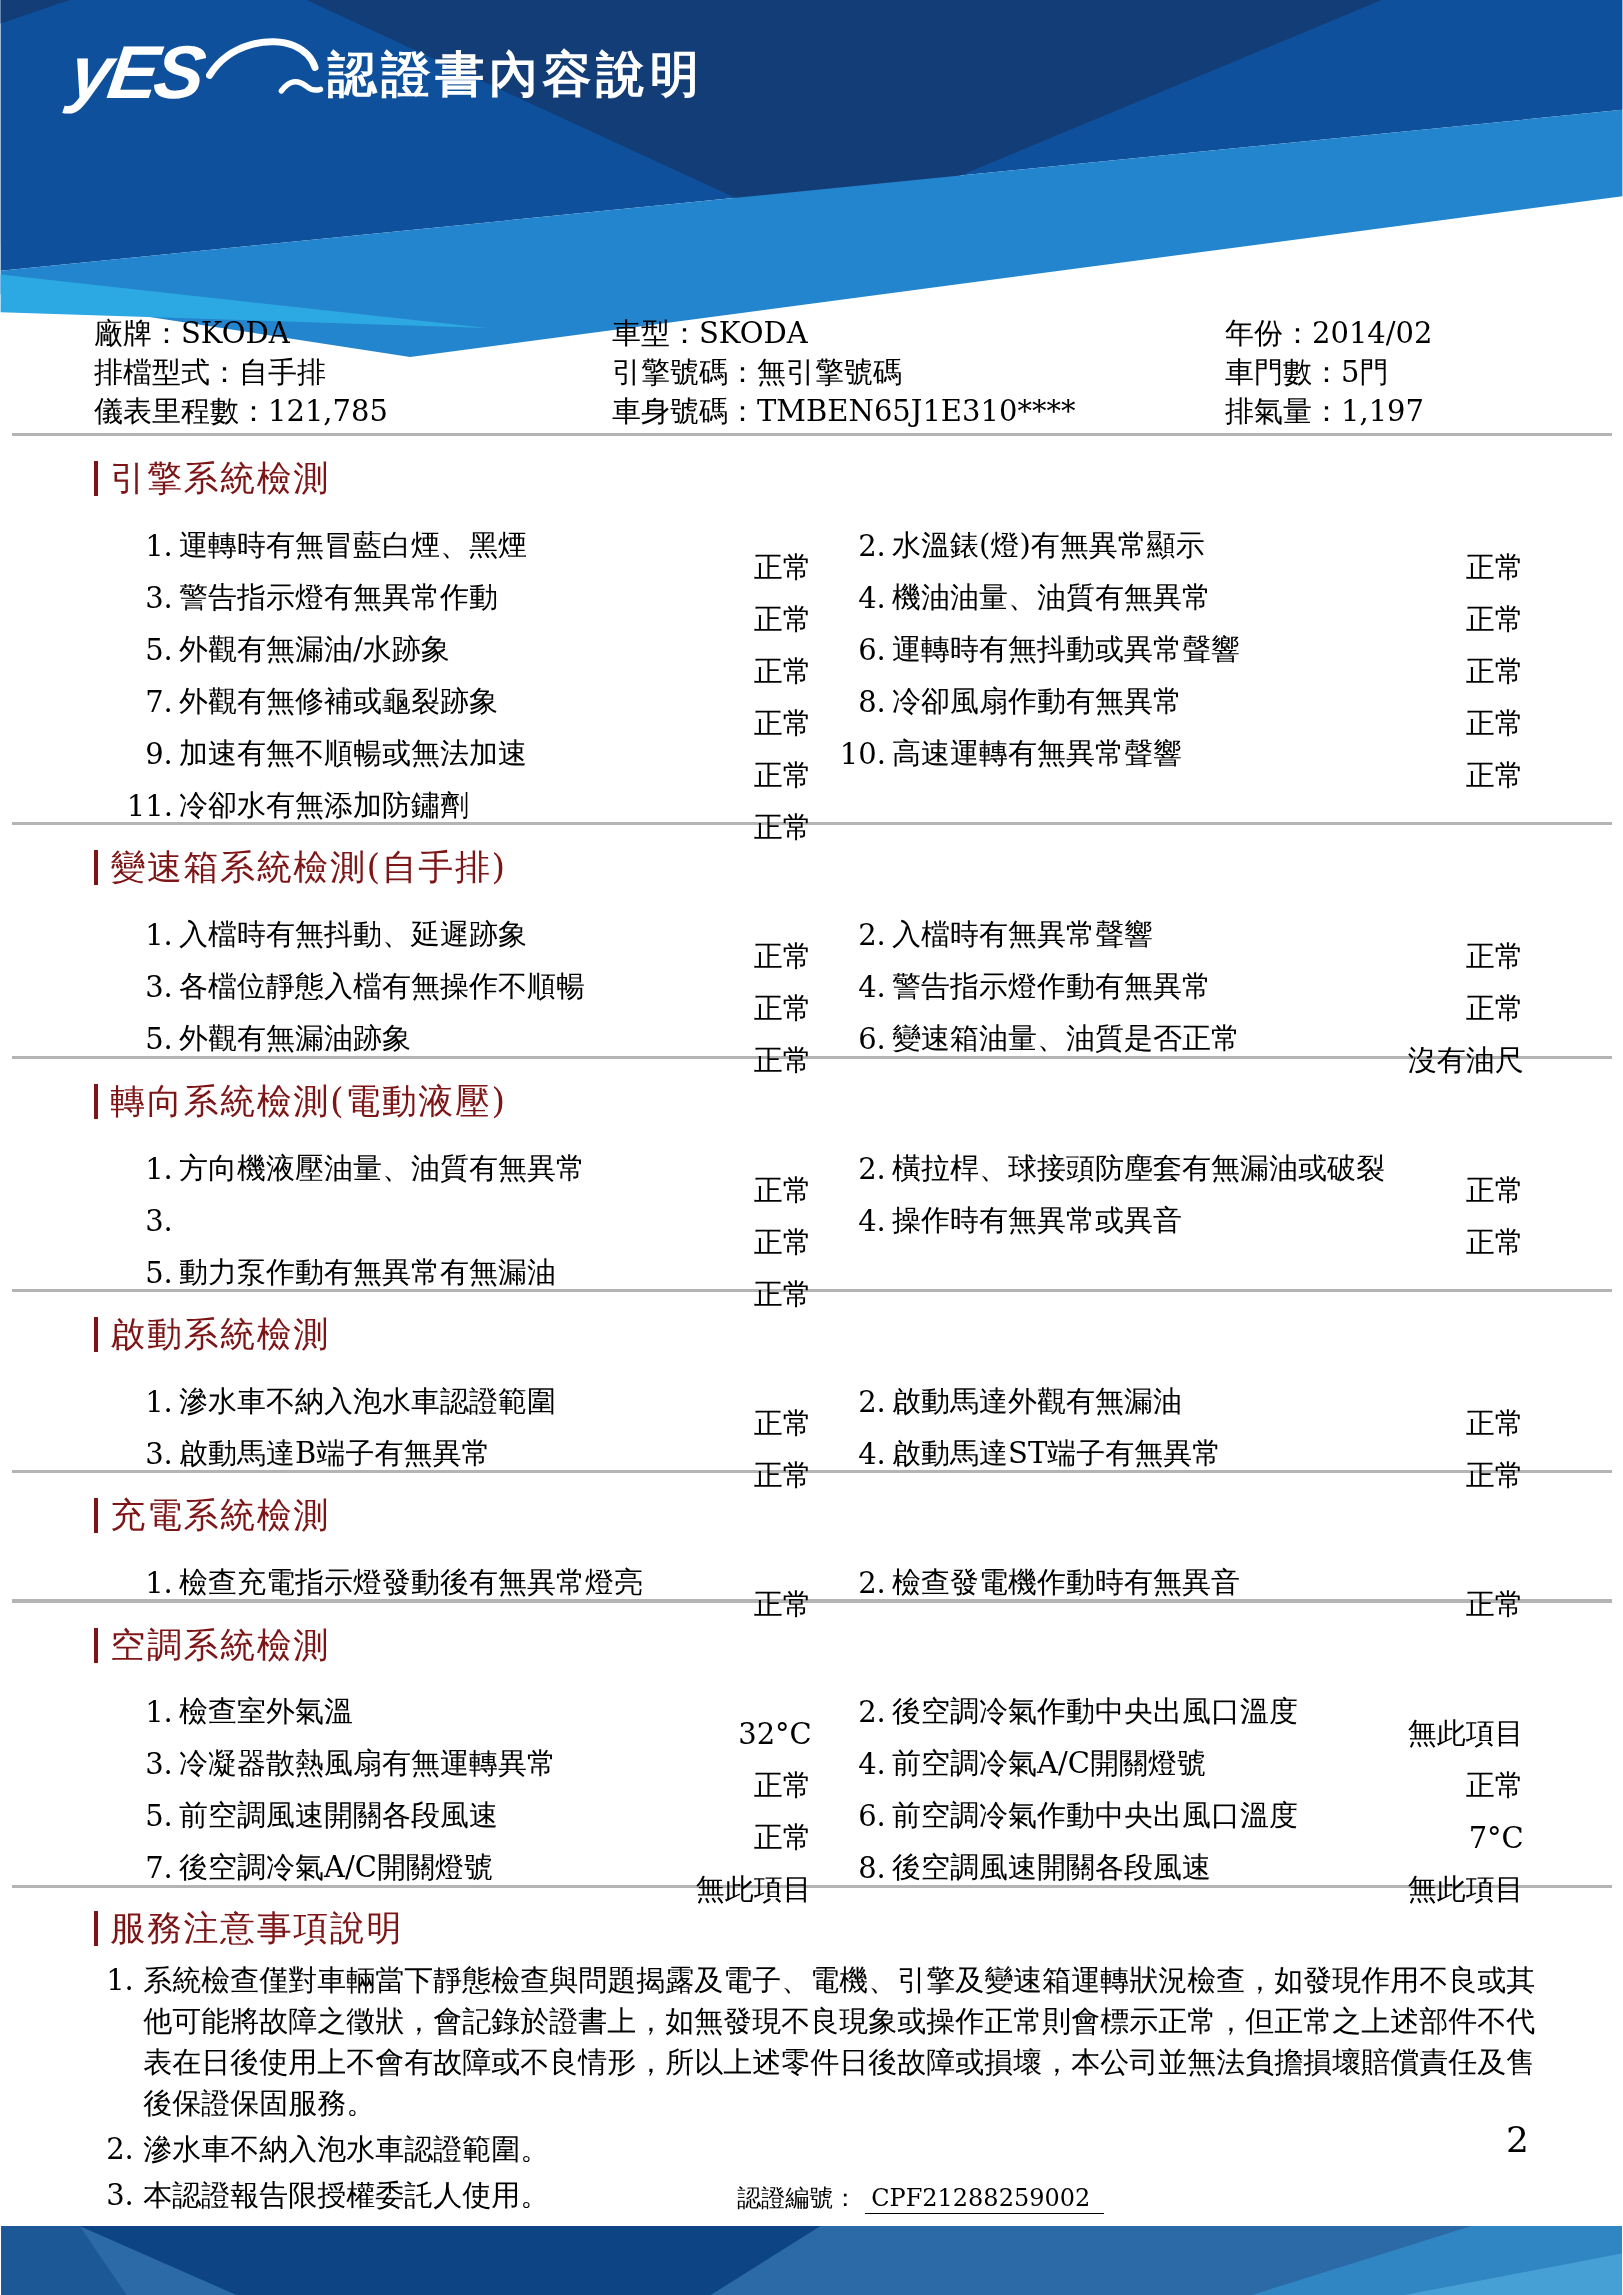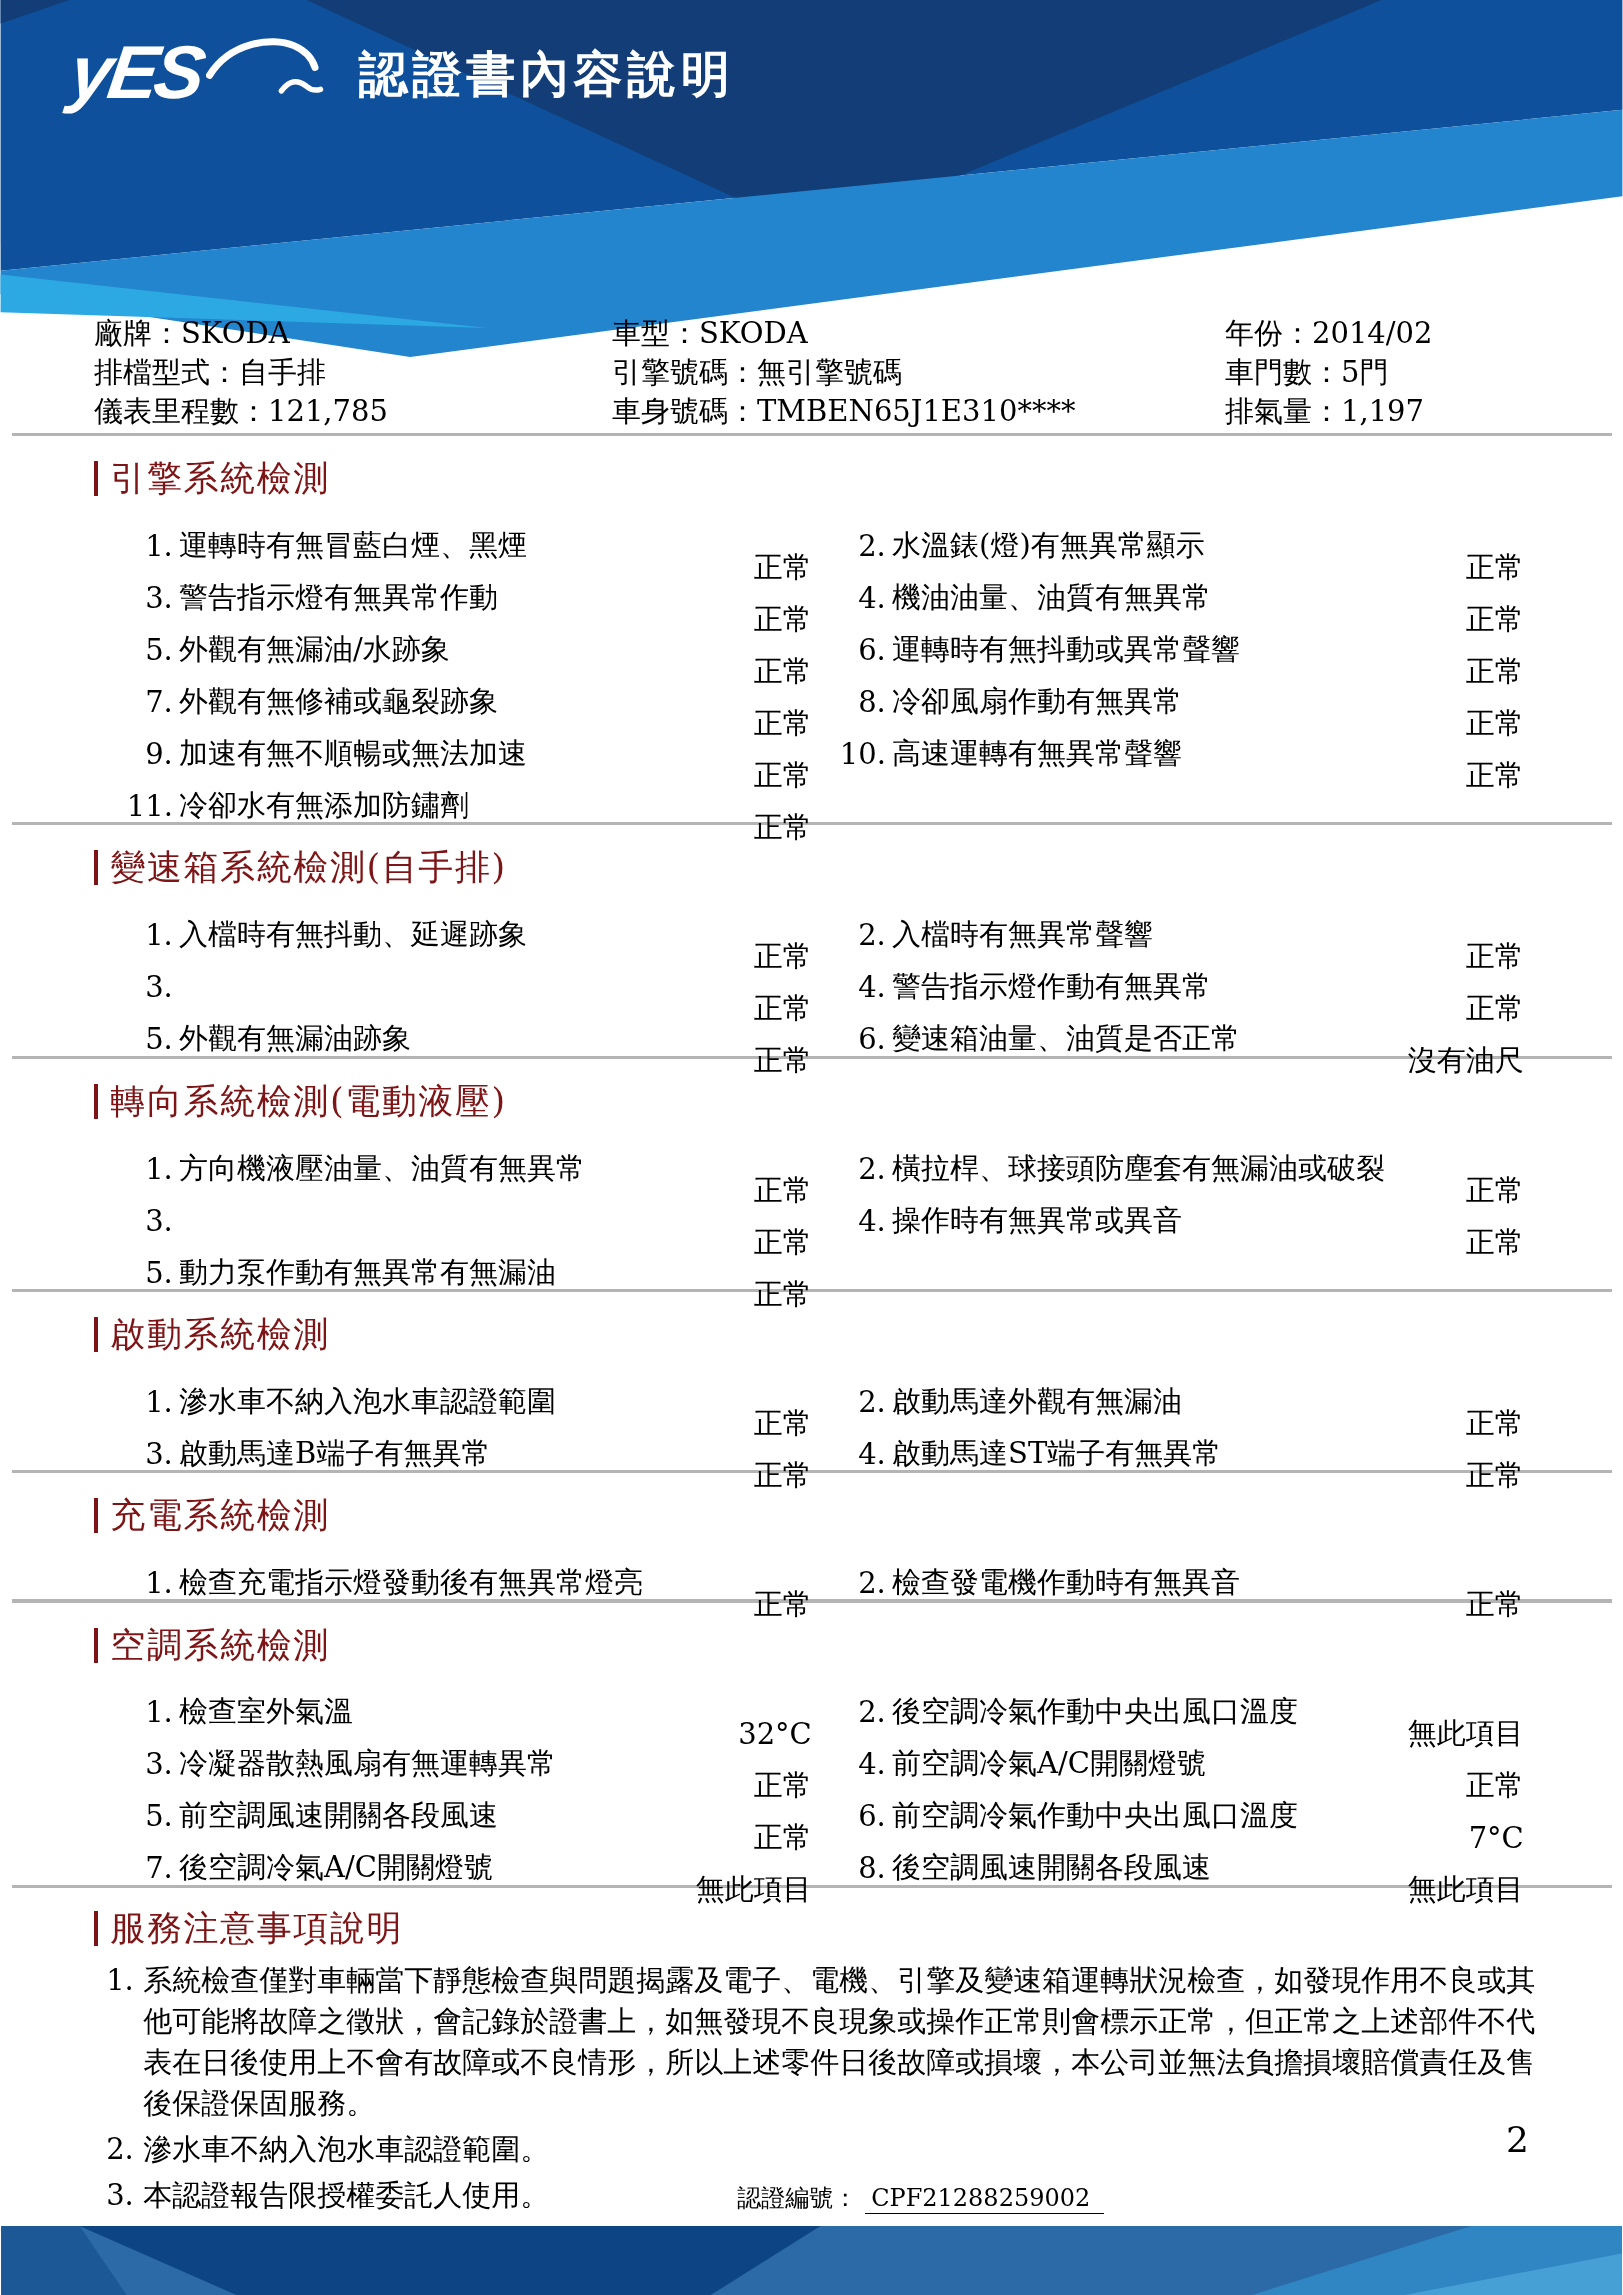--- a/index.html
+++ b/index.html
@@ -6,21 +6,21 @@
   .page{position:relative;width:1623px;height:2295px;background:#fff;overflow:hidden;
         font-family:"DejaVu Serif","Liberation Serif",serif;color:#000;}
   
   .hdr-svg{position:absolute;top:0;left:0;display:block;}
   .logo-row{position:absolute;top:35px;left:71px;display:flex;align-items:center;}
   .logo-text{font-family:"Liberation Sans","DejaVu Sans",sans-serif;font-style:italic;
              font-weight:800;font-size:75px;line-height:75px;color:#fff;letter-spacing:-3.9px;
              transform:skewX(-8deg);}
   .car-swoosh{margin-left:4.7px;margin-top:-11px;}
   .hdr-title{font-family:"Liberation Sans","DejaVu Sans",sans-serif;font-weight:900;
-             font-size:49px;color:#fff;letter-spacing:4.7px;margin-left:35px;margin-top:4.7px;}
+             font-size:49px;color:#fff;letter-spacing:4.7px;margin-left:4px;margin-top:4.7px;}
   
   .info{position:absolute;top:314px;left:94px;right:31px;display:grid;
         grid-template-columns:518px 613px 1fr;font-size:29px;line-height:39px;}
   
   .sections{position:absolute;top:433px;left:11.8px;width:1600px;}
   .divider{height:3.1px;background:#b4b4b4;}
   .sec-title{margin-top:23.6px;height:38px;display:flex;align-items:center;}
   .bar{width:3.9px;height:35px;background:#7d1517;margin-left:82px;margin-right:12.6px;flex:none;}
   .sec-text{font-size:35px;color:#7d1517;font-weight:400;letter-spacing:1.6px;}
   .rows{margin:6.3px 0;}
@@ -168,20 +168,21 @@
           </div>
           <div class="cell right">
             <span class="no">2.</span>
             <span class="lab">入檔時有無異常聲響</span>
             <span class="res">正常</span>
           </div>
         </div>
         <div class="row">
           <div class="cell left">
             <span class="no">3.</span>
+            <span class="lab">各檔位靜態入檔有無操作不順暢</span>
             <span class="res">正常</span>
           </div>
           <div class="cell right">
             <span class="no">4.</span>
             <span class="lab">警告指示燈作動有無異常</span>
             <span class="res">正常</span>
           </div>
         </div>
         <div class="row">
           <div class="cell left">

